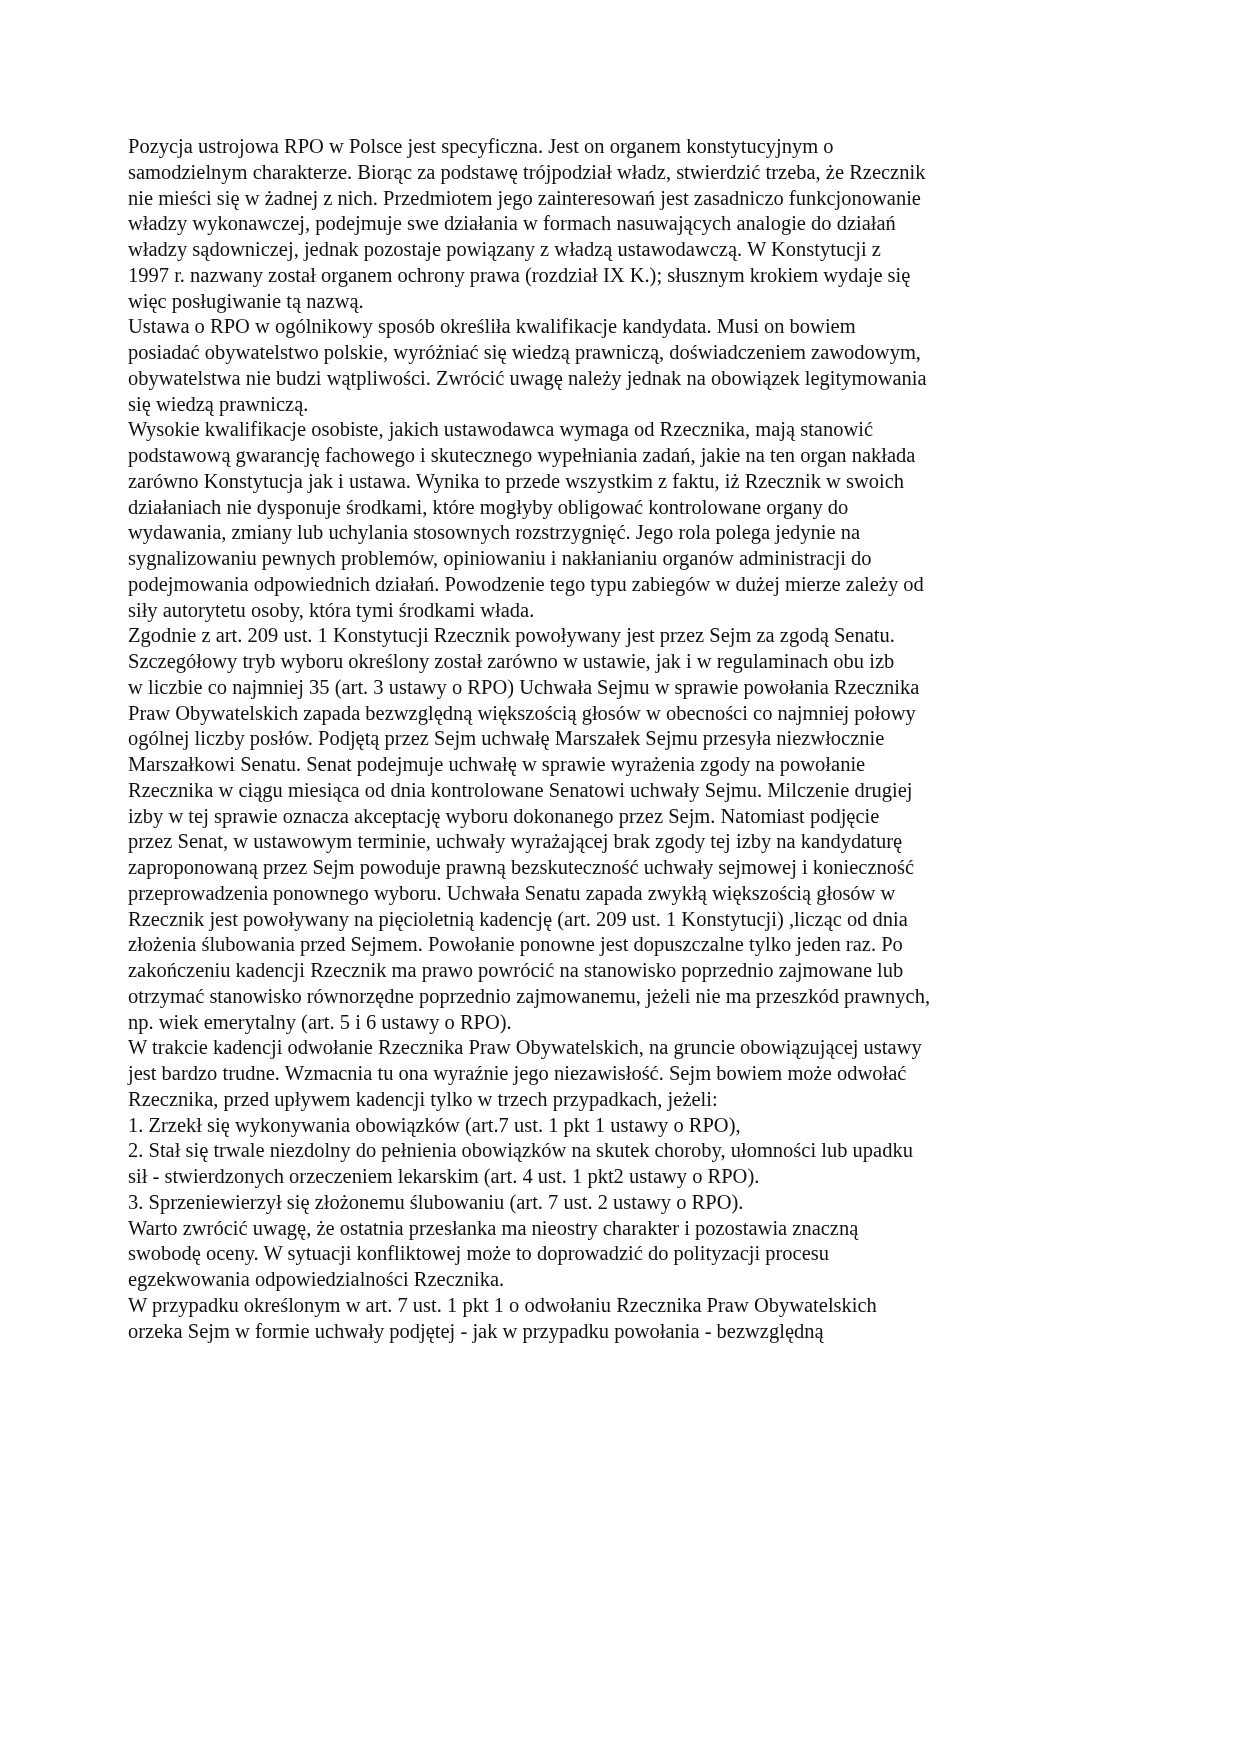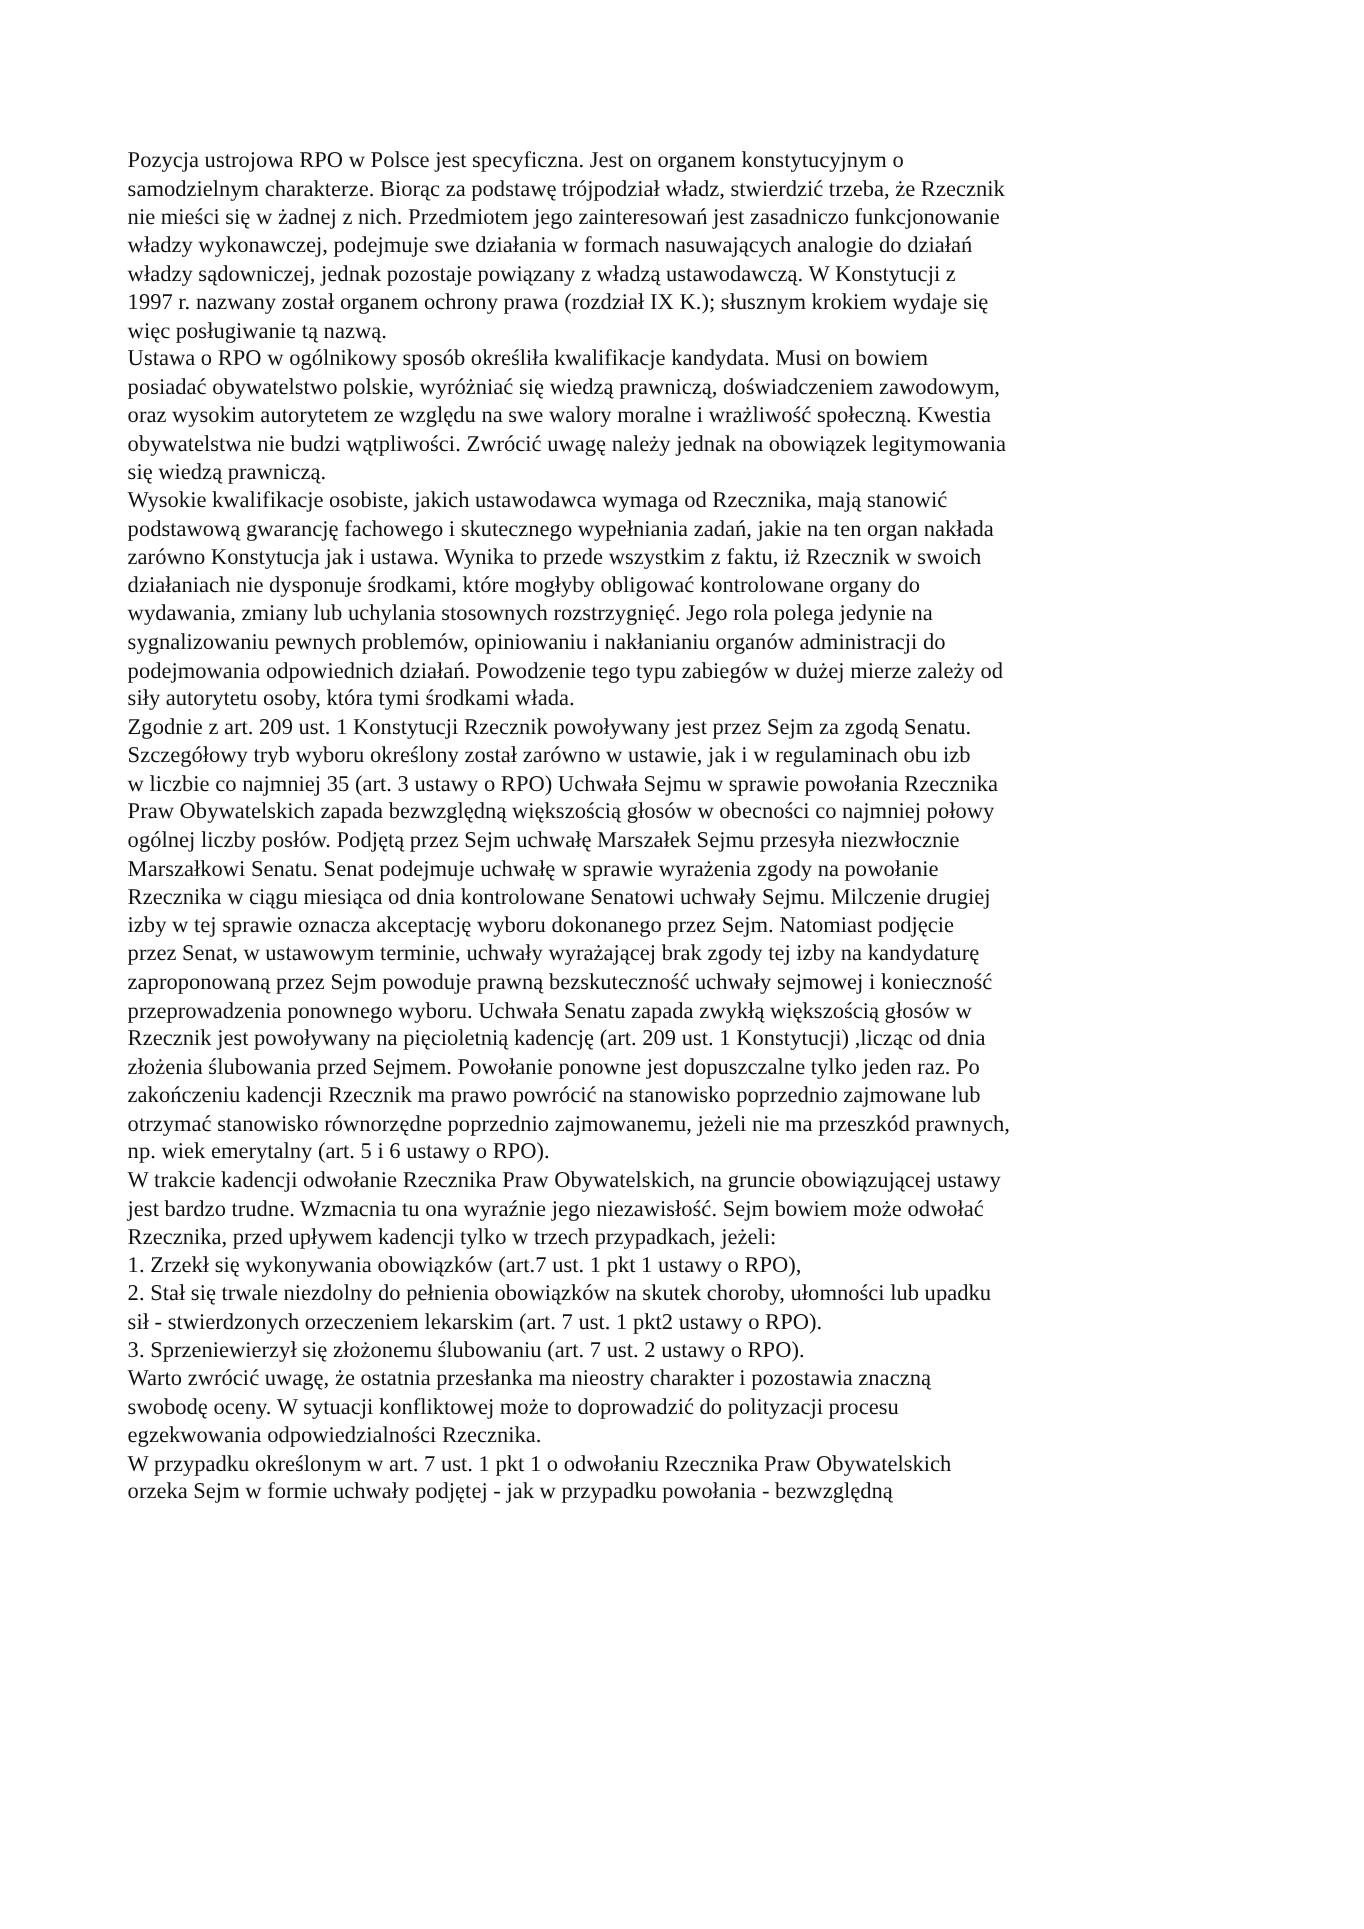--- a/index.html
+++ b/index.html
@@ -2,42 +2,41 @@
 <html><head>
 <meta charset="utf-8">
 <style>
   html, body { margin: 0; padding: 0; background: #ffffff; }
   body { width: 1240px; height: 1754px; position: relative; overflow: hidden; }
   .page {
     position: absolute; left: 0; top: 0; width: 1240px; height: 1754px;
     background: #ffffff;
   }
   .text-block {
-    position: absolute; left: 116px; top: 134px; width: 1010px;
+    position: absolute; left: 128px; top: 134px; width: 1010px;
     font-family: "Liberation Serif", "DejaVu Serif", serif;
     font-size: 20.5px; line-height: 25.75px; color: #111111;
   }
   .line { white-space: nowrap; height: 25.75px; }
   .seg-i { }
 </style>
 </head>
 <body>
 
 <div class="page">
   <div class="text-block" id="text-block">
       <div class="line"><span class="seg-r">Pozycja ustrojowa RPO w Polsce jest specyficzna. Jest on organem konstytucyjnym o</span></div>
       <div class="line"><span class="seg-r">samodzielnym charakterze. Biorąc za podstawę trójpodział władz, stwierdzić trzeba, że Rzecznik</span></div>
       <div class="line"><span class="seg-r">nie mieści się w żadnej z nich. Przedmiotem jego zainteresowań jest zasadniczo funkcjonowanie</span></div>
       <div class="line"><span class="seg-r">władzy wykonawczej, podejmuje swe działania w formach nasuwających analogie do działań</span></div>
       <div class="line"><span class="seg-r">władzy sądowniczej, jednak pozostaje powiązany z władzą ustawodawczą. W Konstytucji z</span></div>
       <div class="line"><span class="seg-r">1997 r. nazwany został organem ochrony prawa (rozdział IX K.); słusznym krokiem wydaje się</span></div>
       <div class="line"><span class="seg-r">więc posługiwanie tą nazwą.</span></div>
       <div class="line"><span class="seg-r">Ustawa o RPO w ogólnikowy sposób określiła kwalifikacje kandydata. Musi on bowiem</span></div>
       <div class="line"><span class="seg-r">posiadać </span><span class="seg-i">obywatelstwo polskie, wyróżniać się wiedzą prawniczą, doświadczeniem zawodowym,</span></div>
-      <div class="line"><span class="seg-i">oraz wysokim autorytetem ze względu na swe walory moralne i wrażliwość społeczną.</span><span class="seg-r"> Kwestia</span></div>
       <div class="line"><span class="seg-r">obywatelstwa nie budzi wątpliwości. Zwrócić uwagę należy jednak na obowiązek legitymowania</span></div>
       <div class="line"><span class="seg-r">się wiedzą prawniczą.</span></div>
       <div class="line"><span class="seg-r">Wysokie kwalifikacje osobiste, jakich ustawodawca wymaga od Rzecznika, mają stanowić</span></div>
       <div class="line"><span class="seg-r">podstawową gwarancję fachowego i skutecznego wypełniania zadań, jakie na ten organ nakłada</span></div>
       <div class="line"><span class="seg-r">zarówno Konstytucja jak i ustawa. Wynika to przede wszystkim z faktu, iż Rzecznik w swoich</span></div>
       <div class="line"><span class="seg-r">działaniach nie dysponuje środkami, które mogłyby obligować kontrolowane organy do</span></div>
       <div class="line"><span class="seg-r">wydawania, zmiany lub uchylania stosownych rozstrzygnięć. Jego rola polega jedynie na</span></div>
       <div class="line"><span class="seg-r">sygnalizowaniu pewnych problemów, opiniowaniu i nakłanianiu organów administracji do</span></div>
       <div class="line"><span class="seg-r">podejmowania odpowiednich działań. Powodzenie tego typu zabiegów w dużej mierze zależy od</span></div>
       <div class="line"><span class="seg-r">siły autorytetu osoby, która tymi środkami włada.</span></div>
@@ -55,21 +54,21 @@
       <div class="line"><span class="seg-i">Rzecznik jest powoływany na pięcioletnią kadencję</span><span class="seg-r"> (art. 209 ust. 1 Konstytucji) ,</span><span class="seg-i">licząc od dnia</span></div>
       <div class="line"><span class="seg-i">złożenia ślubowania przed Sejmem. Powołanie ponowne jest dopuszczalne tylko jeden raz. Po</span></div>
       <div class="line"><span class="seg-i">zakończeniu kadencji Rzecznik ma prawo powrócić na stanowisko poprzednio zajmowane lub</span></div>
       <div class="line"><span class="seg-i">otrzymać stanowisko równorzędne poprzednio zajmowanemu, jeżeli nie ma przeszkód prawnych,</span></div>
       <div class="line"><span class="seg-r">np. wiek emerytalny (art. 5 i 6 ustawy o RPO).</span></div>
       <div class="line"><span class="seg-r">W trakcie kadencji odwołanie Rzecznika Praw Obywatelskich, na gruncie obowiązującej ustawy</span></div>
       <div class="line"><span class="seg-r">jest bardzo trudne. Wzmacnia tu ona wyraźnie jego niezawisłość. </span><span class="seg-i">Sejm</span><span class="seg-r"> bowiem </span><span class="seg-i">może odwołać</span></div>
       <div class="line"><span class="seg-i">Rzecznika, przed upływem kadencji tylko w trzech przypadkach, jeżeli:</span></div>
       <div class="line"><span class="seg-r">1. Zrzekł się wykonywania obowiązków (art.7 ust. 1 pkt 1 ustawy o RPO),</span></div>
       <div class="line"><span class="seg-r">2. Stał się trwale niezdolny do pełnienia obowiązków na skutek choroby, ułomności lub upadku</span></div>
-      <div class="line"><span class="seg-r">sił - stwierdzonych orzeczeniem lekarskim (art. 7 ust. 1 pkt2 ustawy o RPO).</span></div>
+      <div class="line"><span class="seg-r">sił - stwierdzonych orzeczeniem lekarskim (art. 4 ust. 1 pkt2 ustawy o RPO).</span></div>
       <div class="line"><span class="seg-r">3. Sprzeniewierzył się złożonemu ślubowaniu (art. 7 ust. 2 ustawy o RPO).</span></div>
       <div class="line"><span class="seg-r">Warto zwrócić uwagę, że ostatnia przesłanka ma nieostry charakter i pozostawia znaczną</span></div>
       <div class="line"><span class="seg-r">swobodę oceny. W sytuacji konfliktowej może to doprowadzić do polityzacji procesu</span></div>
       <div class="line"><span class="seg-r">egzekwowania odpowiedzialności Rzecznika.</span></div>
       <div class="line"><span class="seg-r">W przypadku określonym w art. 7 ust. 1 pkt 1 o odwołaniu Rzecznika Praw Obywatelskich</span></div>
       <div class="line"><span class="seg-r">orzeka Sejm w formie uchwały podjętej - jak w przypadku powołania - bezwzględną</span></div>
     </div>
 </div>
 
 </body></html>

